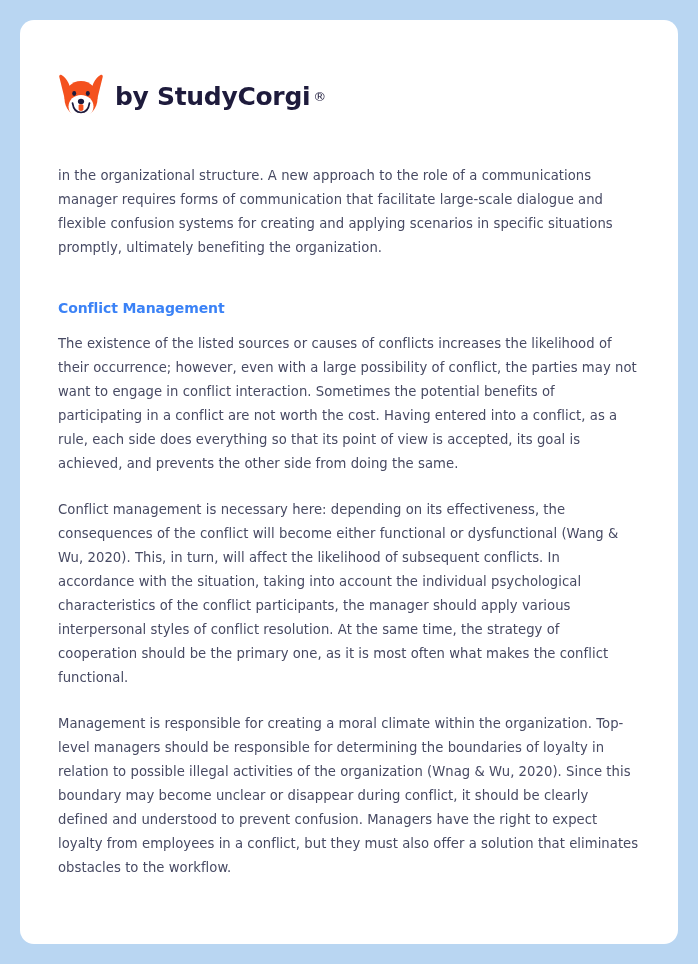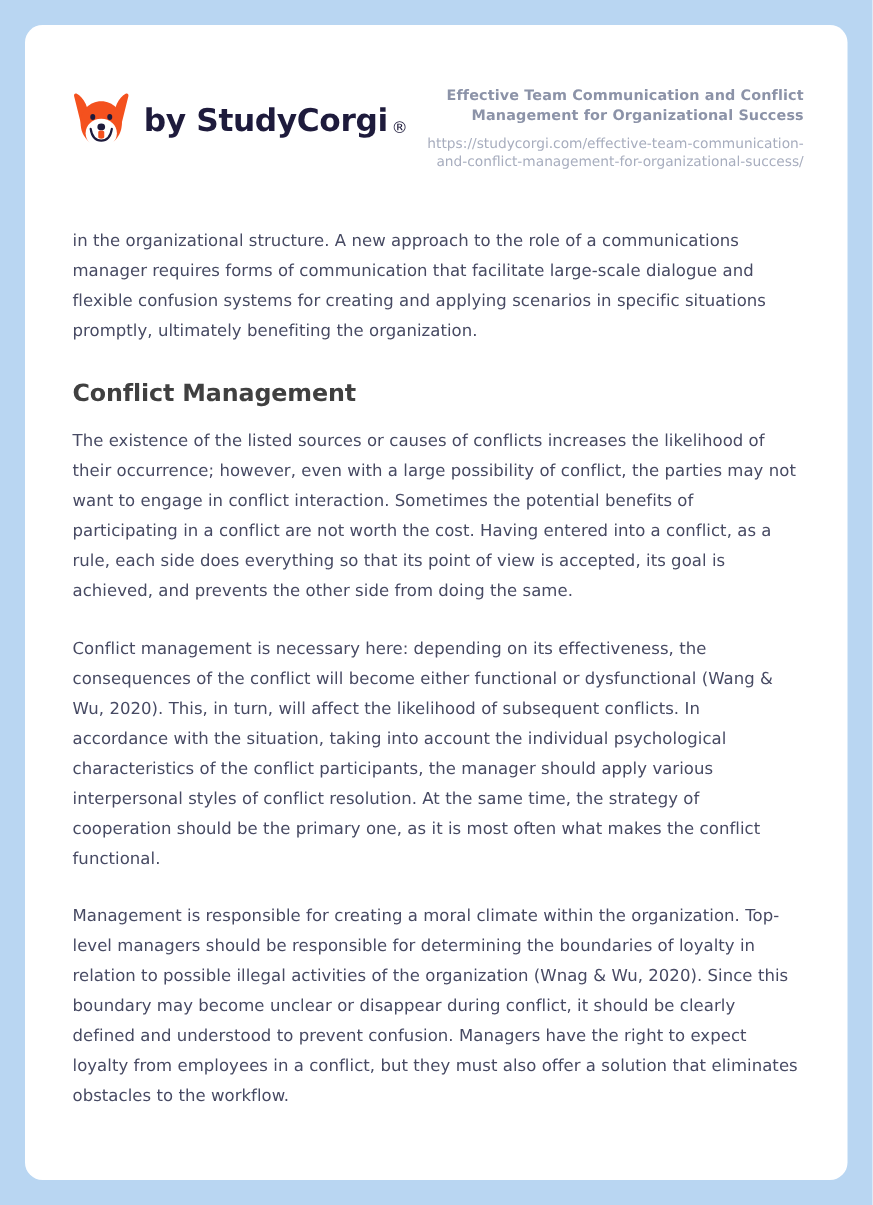--- a/index.html
+++ b/index.html
@@ -43,21 +43,21 @@
 
   .brand-logo {
     width: 46px;
     height: 48px;
     flex: 0 0 46px;
     display: block;
   }
 
   .brand-wordmark {
     display: flex;
-    align-items: flex-end;
+    align-items: center;
     color: #1e1b3c;
     font-size: 25px;
     font-weight: bold;
     letter-spacing: -0.3px;
     line-height: 1;
     white-space: nowrap;
   }
 
   .brand-reg {
     font-size: 13px;
@@ -90,25 +90,25 @@
     word-break: break-word;
   }
 
   
   .doc-body {
     padding: 0 38px;
     margin-top: 44px;
   }
 
   .section-heading {
-    color: #404040;
-    font-size: 19px;
+    color: #3b82f6;
+    font-size: 14px;
     font-weight: bold;
     letter-spacing: -0.1px;
-    margin: 26px 0 16px 0;
+    margin: 40px 0 16px 0;
   }
 
   .paragraph {
     color: #474a63;
     font-size: 13.2px;
     line-height: 1.82;
     margin-bottom: 22px;
     letter-spacing: 0.05px;
   }
 
@@ -139,24 +139,20 @@
         <path d="M14.5 31 C15.5 37.5 19 40.5 23 40.5 C27 40.5 30.5 37.5 31.5 31" fill="none" stroke="#1e1b3c" stroke-width="1.7" stroke-linecap="round"></path>
 
         <path d="M20.6 33.5 C20.6 31.9 25.4 31.9 25.4 33.5 L25.4 37.6 C25.4 39.4 20.6 39.4 20.6 37.6 Z" fill="#f4511e"></path>
       </svg>
       <div class="brand-wordmark">
         <span>by StudyCorgi</span>
         <span class="brand-reg">®</span>
       </div>
     </div>
 
-    <div class="header-meta">
-      <div class="doc-title">Effective Team Communication and Conflict Management for Organizational Success</div>
-      <div class="doc-url">https://studycorgi.com/effective-team-communication-and-conflict-management-for-organizational-success/</div>
-    </div>
 
   </div>
 
   <div class="doc-body">
 
     <p class="paragraph">in the organizational structure. A new approach to the role of a communications manager requires forms of communication that facilitate large-scale dialogue and flexible confusion systems for creating and applying scenarios in specific situations promptly, ultimately benefiting the organization.</p>
 
     <h2 class="section-heading">Conflict Management</h2>
     <p class="paragraph">The existence of the listed sources or causes of conflicts increases the likelihood of their occurrence; however, even with a large possibility of conflict, the parties may not want to engage in conflict interaction. Sometimes the potential benefits of participating in a conflict are not worth the cost. Having entered into a conflict, as a rule, each side does everything so that its point of view is accepted, its goal is achieved, and prevents the other side from doing the same.</p>
     <p class="paragraph">Conflict management is necessary here: depending on its effectiveness, the consequences of the conflict will become either functional or dysfunctional (Wang &amp; Wu, 2020). This, in turn, will affect the likelihood of subsequent conflicts. In accordance with the situation, taking into account the individual psychological characteristics of the conflict participants, the manager should apply various interpersonal styles of conflict resolution. At the same time, the strategy of cooperation should be the primary one, as it is most often what makes the conflict functional.</p>

